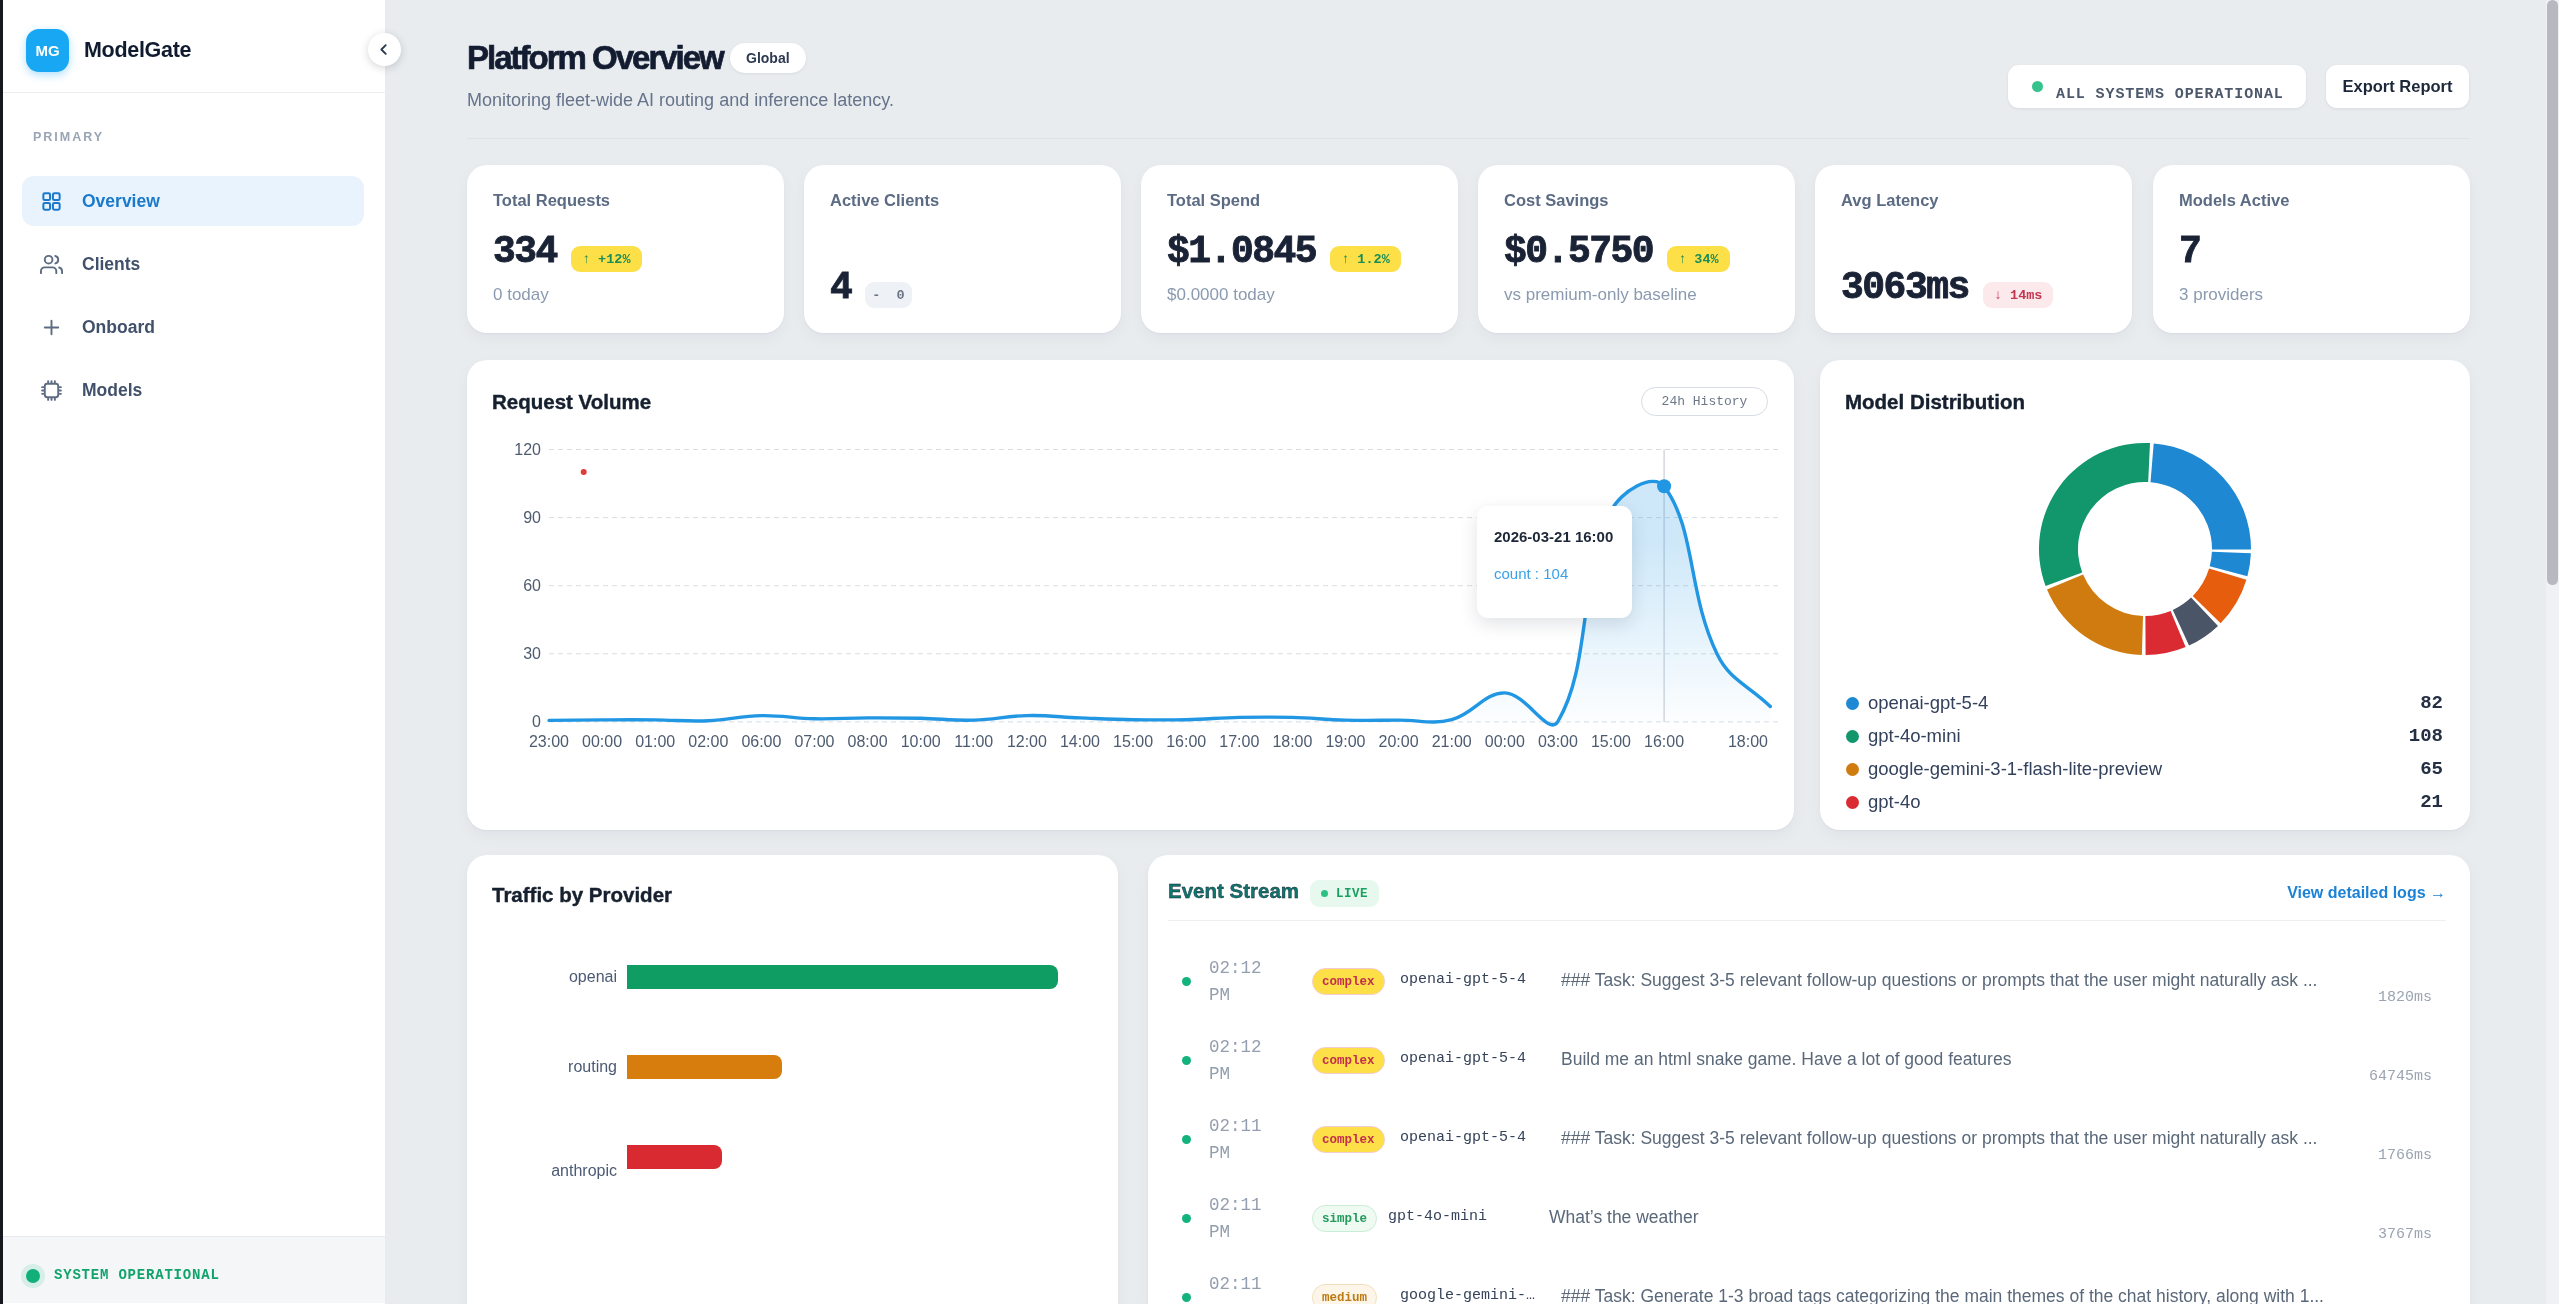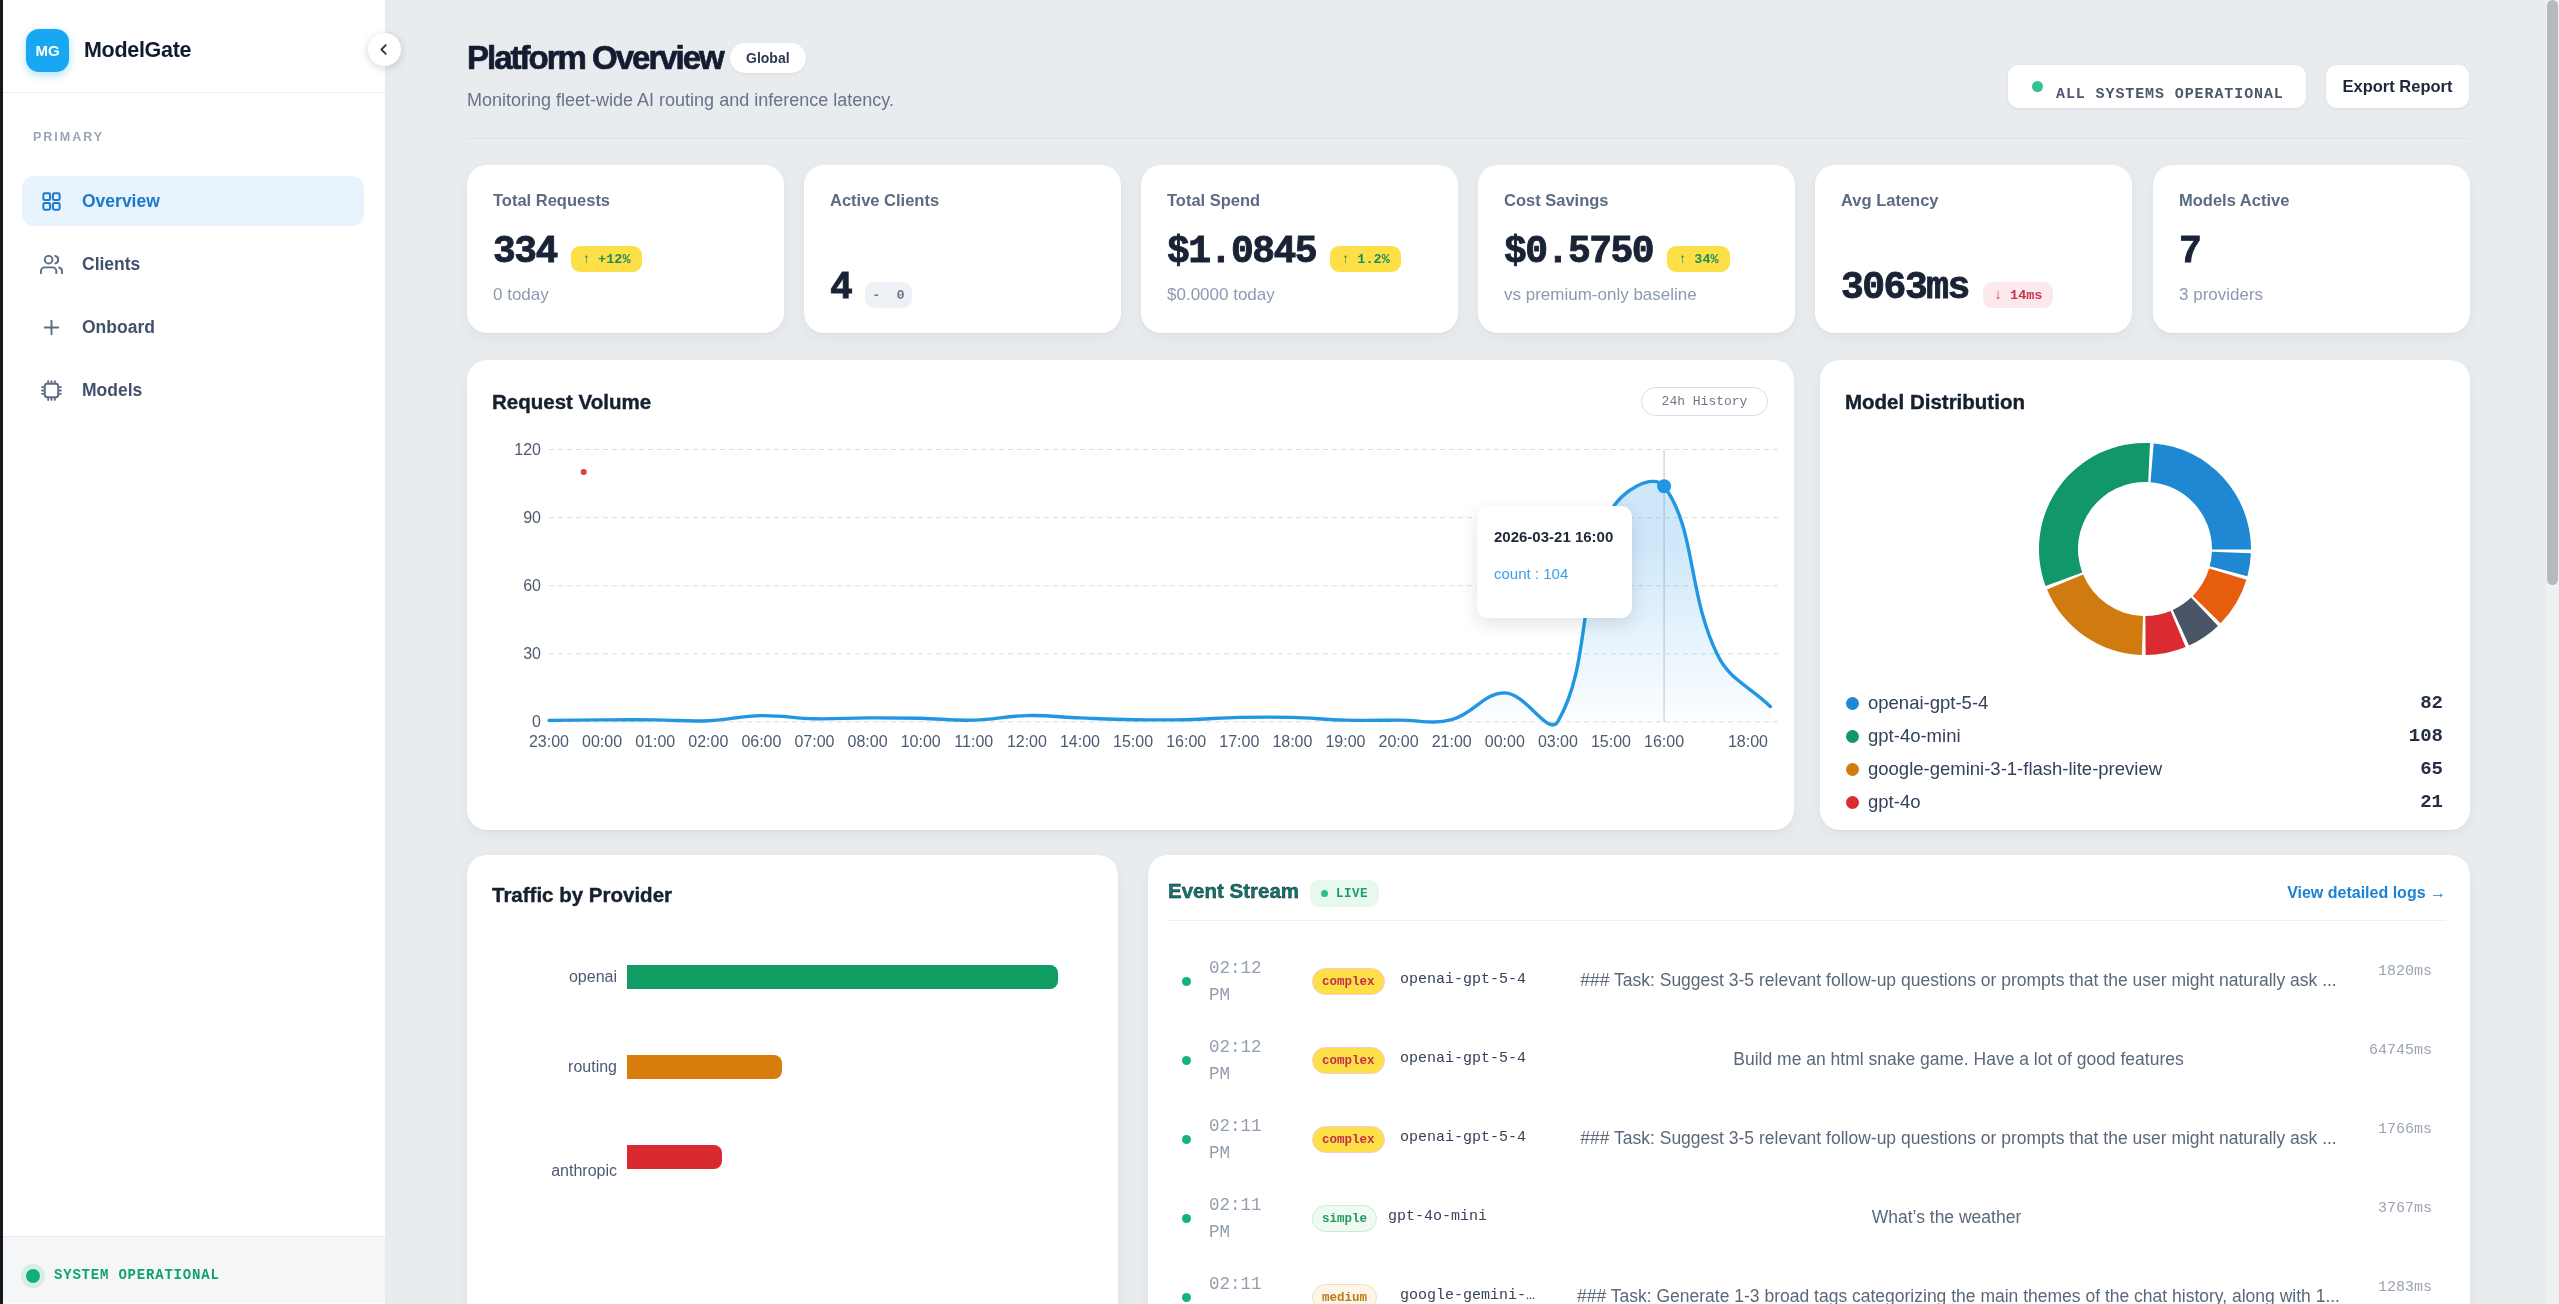--- a/index.html
+++ b/index.html
@@ -73,22 +73,22 @@
   #es .link { position:absolute; right:24px; top:29px; font-size:16px; font-weight:bold; color:#1b82d6; }
   #es .hdiv { position:absolute; left:20px; top:65px; width:1278px; height:1px; background:#edf0f3; }
   .ev { position:absolute; left:20px; width:1282px; height:54px; }
   .ev .gd { position:absolute; left:14px; top:22px; width:9px; height:9px; border-radius:50%; background:#14b37d; }
   .ev .tm { position:absolute; left:41px; top:0px; width:70px; font-family:"Liberation Mono", monospace; font-size:17.5px; color:#939eae; line-height:26.5px; }
   .ev .bdg { position:absolute; left:144px; top:13px; height:27px; padding:0 9px; border-radius:14px; display:flex; align-items:center; font-family:"Liberation Mono", monospace; font-size:12.5px; font-weight:bold; }
   .bdg.complex { background:#fde047; border:1px solid #f3ccd3; color:#c2304d; }
   .bdg.simple { background:#effaf3; border:1px solid #c9ecd6; color:#259a5d; }
   .bdg.medium { background:#fdf6e8; border:1px solid #f2debc; color:#bd7b16; }
   .ev .mdl { position:absolute; left:232px; top:16px; font-family:"Liberation Mono", monospace; font-size:15px; color:#36435a; }
-  .ev .msg { position:absolute; left:393px; top:15px; width:795px; font-size:17.5px; color:#5a6879; white-space:nowrap; overflow:hidden;text-align:center; }
-  .ev .ms { position:absolute; right:18px; top:8px; font-family:"Liberation Mono", monospace; font-size:15px; color:#9aa4b2; }
+  .ev .msg { position:absolute; left:393px; top:15px; width:795px; font-size:17.5px; color:#5a6879; white-space:nowrap; overflow:hidden; }
+  .ev .ms { position:absolute; right:18px; top:34px; font-family:"Liberation Mono", monospace; font-size:15px; color:#9aa4b2; }
 
   
   #sbar-track { position:absolute; right:0; top:0; width:13px; height:1304px; background:#eff1f3; }
   #sbar-thumb { position:absolute; right:1px; top:0; width:11px; height:585px; background:#b6bac0; border-radius:6px; }
 </style>
 </head>
 <body>
 <div id="sidebar">
   <div id="logo">MG</div>
   <div id="brand">ModelGate</div>

